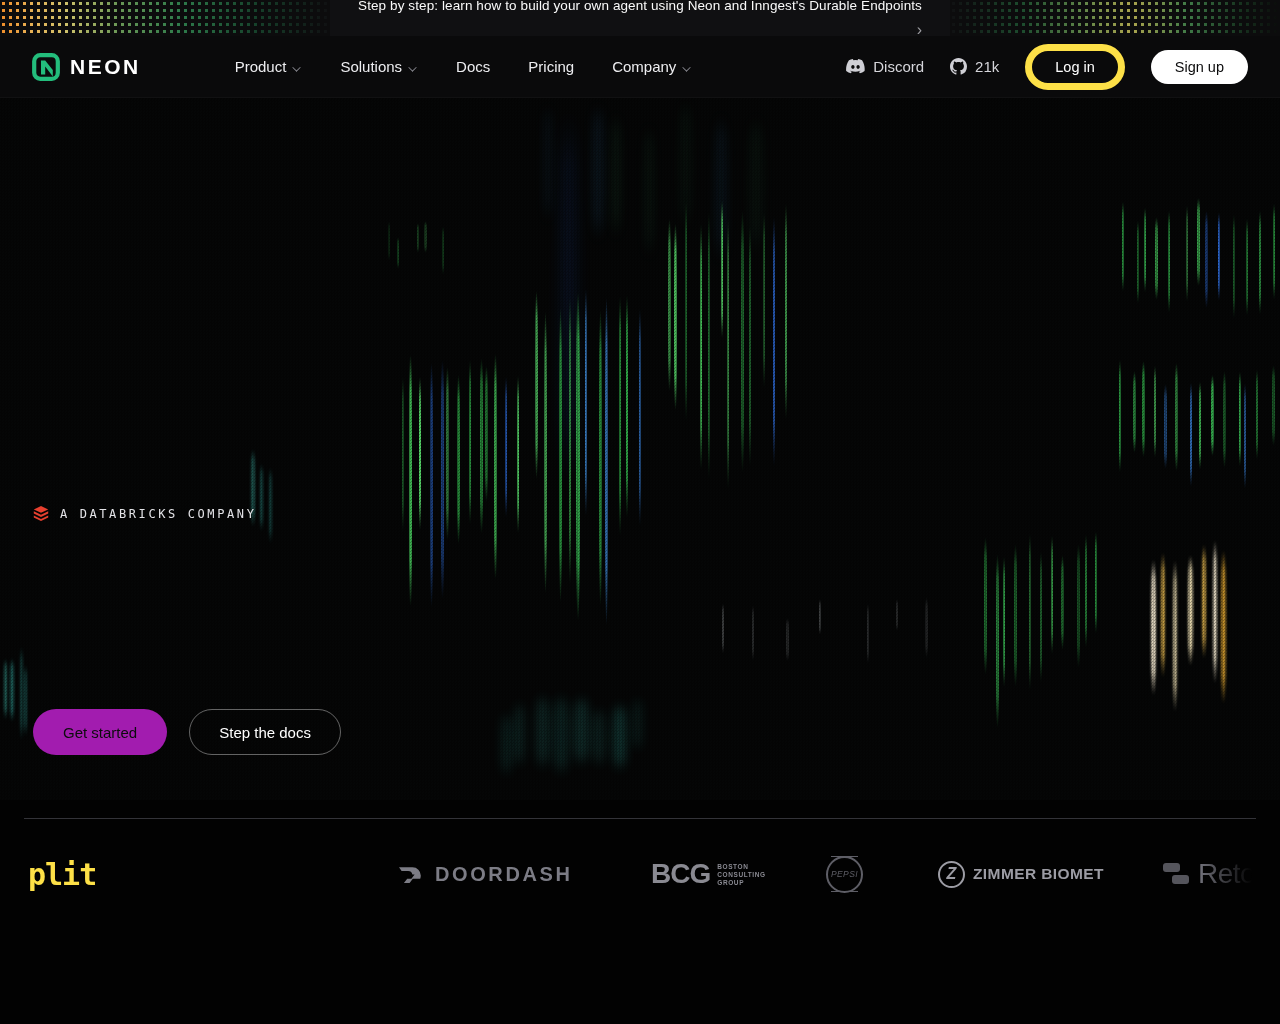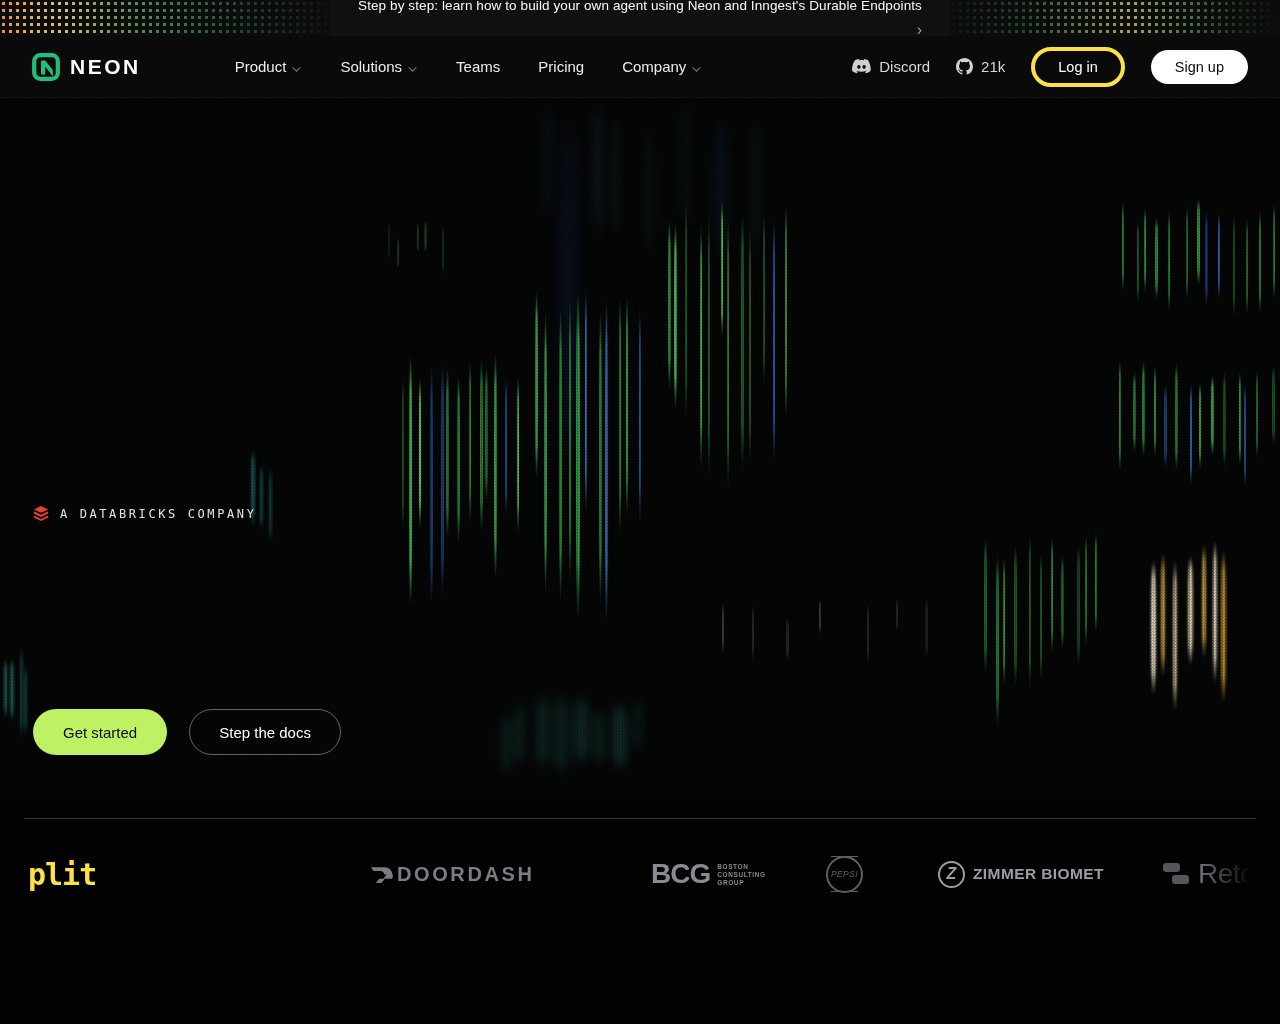--- a/index.html
+++ b/index.html
@@ -39,50 +39,50 @@
   .logo-word{ color:#fff; font-size:21px; font-weight:700; letter-spacing:2.5px; }
   .menu{ display:flex; align-items:center; gap:38px; margin-left:94px; }
   .menu-item{ display:flex; align-items:center; gap:7px; color:#ededf0; font-size:15px; cursor:pointer; }
   .chev{ width:9px; height:9px; display:inline-block; position:relative; }
   .chev::before{ content:""; position:absolute; left:0; top:2px; width:6px; height:6px;
     border-right:1.6px solid #8b8b92; border-bottom:1.6px solid #8b8b92; transform:rotate(45deg) scale(.85); }
   .nav-right{ margin-left:auto; display:flex; align-items:center; gap:26px; }
   .icon-link{ display:flex; align-items:center; gap:8px; color:#d6d6db; font-size:15px; cursor:pointer; }
   .icon-link svg{ fill:#cfcfd5; }
   .btn{ border-radius:999px; font-size:14.5px; display:flex; align-items:center; justify-content:center; cursor:pointer; }
-  .btn-login{ border:4px solid #fde047; color:#fff; padding:8px 23px; background:transparent; }
+  .btn-login{ border:7px solid #fde047; color:#fff; padding:8px 23px; background:transparent; }
   .btn-signup{ background:#fff; color:#0b0b0c; padding:9px 24px; font-weight:500; }
 
   
   .hero{ position:relative; height:702px; background:#050606; overflow:hidden; }
   .hero-bg{ position:absolute; inset:0; z-index:0; }
   .streak{ position:absolute; border-radius:45%; }
   .dither{ position:absolute; inset:0; z-index:1; pointer-events:none;
     background:repeating-conic-gradient(rgba(0,0,0,.5) 0% 25%, transparent 0% 50%);
     background-size:3px 3px; opacity:.55; }
   .hero-content{ position:absolute; inset:0; z-index:2; }
   .eyebrow{ position:absolute; left:33px; top:408px; display:flex; align-items:center; gap:11px; }
   .eyebrow-text{ font-family:"DejaVu Sans Mono", monospace; font-size:12px; letter-spacing:2.6px; color:#e3e3e7; }
   .hero-title{ position:absolute; left:31px; top:440px; color:#fff; font-size:57px;
     font-weight:500; line-height:1.185; letter-spacing:-.8px; }
   .hero-ctas{ position:absolute; left:33px; top:611px; display:flex; gap:22px; }
   .cta{ height:46px; border-radius:23px; display:flex; align-items:center; font-size:15px; cursor:pointer; }
-  .cta-primary{ background:#bef264; color:#0c0c0d; padding:0 30px; font-weight:500; }
+  .cta-primary{ background:#a21caf; color:#0c0c0d; padding:0 30px; font-weight:500; }
   .cta-secondary{ border:1px solid rgba(255,255,255,.38); color:#fff; padding:0 29px; }
 
   
   .logos{ position:relative; height:224px; background:#020202; }
   .divider{ position:absolute; left:24px; right:24px; top:18px; border-top:1px solid #333338; }
   .logo-row{ position:absolute; left:0; right:0; top:46px; height:56px; }
   .brand{ position:absolute; top:0; height:56px; display:flex; align-items:center; color:#7c7c85; }
   .b-replit{ left:28px; font-family:"DejaVu Sans Mono", monospace; font-weight:700; font-size:30px;
     color:#fde047; letter-spacing:-1px; }
   .b-outfront{ left:172px; font-weight:800; font-size:21px; letter-spacing:.4px; color:#80808a; }
   .b-outfront .slash{ font-style:italic; margin-left:1px; }
-  .b-doordash{ left:370px; }
+  .b-doordash{ left:398px; gap:10px; }
   .b-doordash .dd-text{ font-weight:700; font-size:20px; letter-spacing:2.6px; color:#7c7c85; }
   .b-bcg{ left:651px; gap:7px; align-items:center; }
   .bcg-main{ font-size:28px; font-weight:700; color:#8a8a92; letter-spacing:-1px; }
   .bcg-sub{ display:flex; flex-direction:column; justify-content:center; gap:1px; }
   .bcg-sub span{ font-size:6.5px; font-weight:700; letter-spacing:.6px; color:#8a8a92; }
   .b-pepsi{ left:826px; }
   .pepsi-circle{ width:37px; height:37px; border-radius:50%; border:2px solid #5e5e66;
     display:flex; align-items:center; justify-content:center; }
   .pepsi-word{ font-size:8.5px; font-weight:400; font-style:italic; letter-spacing:.4px; color:#5e5e66;
     border-top:1.5px solid #5e5e66; border-bottom:1.5px solid #5e5e66; padding:12px 0; }
@@ -122,21 +122,21 @@
   <div class="menu">
     <div class="menu-item">
       <span>Product</span>
       <span class="chev"></span>
     </div>
     <div class="menu-item">
       <span>Solutions</span>
       <span class="chev"></span>
     </div>
     <div class="menu-item">
-      <span>Teams</span>
+      <span>Docs</span>
     </div>
     <div class="menu-item">
       <span>Pricing</span>
     </div>
     <div class="menu-item">
       <span>Company</span>
       <span class="chev"></span>
     </div>
   </div>
 

